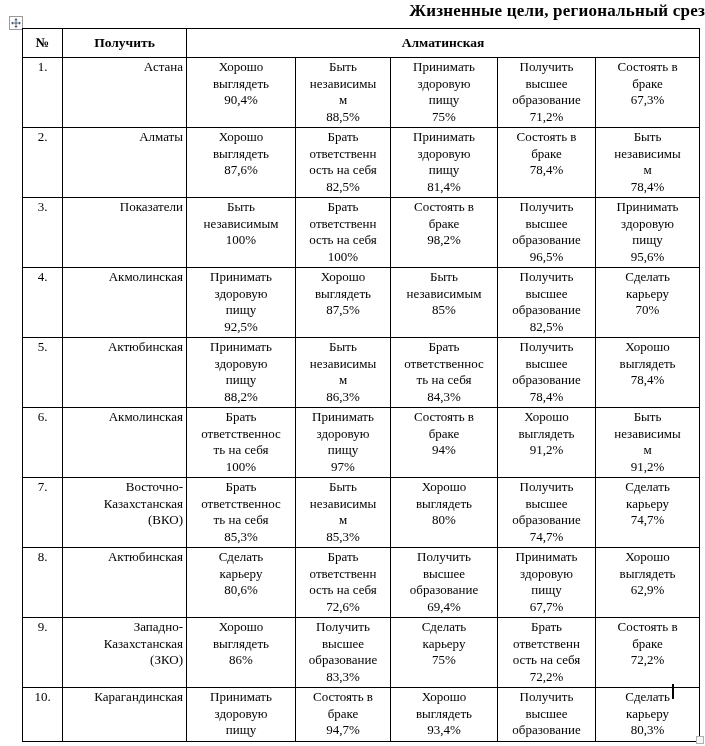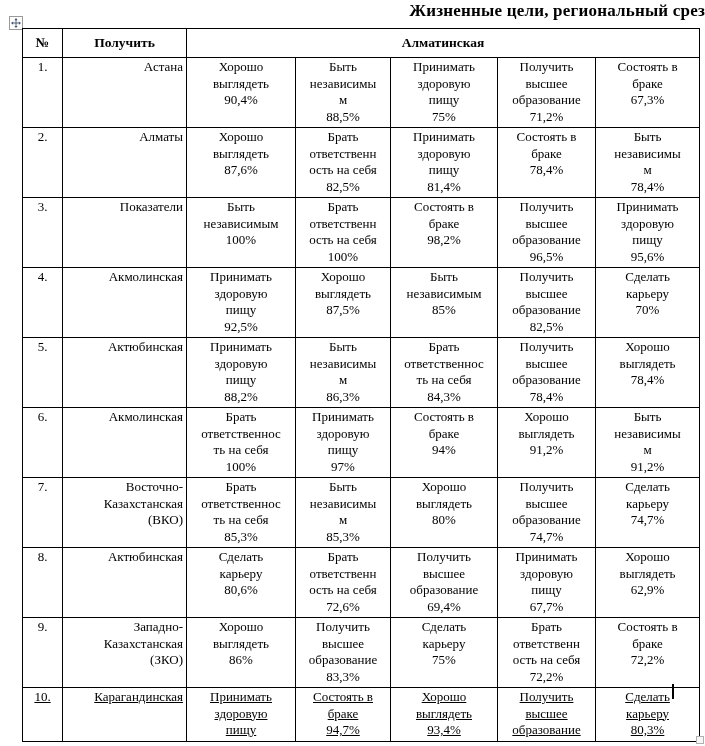--- a/index.html
+++ b/index.html
@@ -28,21 +28,21 @@
   .goals th {
     font-size: 13.5px; font-weight: bold; text-align: center;
     vertical-align: middle; padding: 4px 2px; height: 29px;
   }
   .goals td {
     font-size: 13px; line-height: 16.5px; vertical-align: top;
     padding: 1px 3px 2px; white-space: pre-line; text-align: center;
     overflow-wrap: break-word;
   }
   .goals td.region { text-align: right; padding-left: 21px; }
-  .goals tr.clipped { height: 51px; text-decoration: underline; }
+  .goals tr.clipped { height: 51px; }
   .goals tr.clipped td { height: 51px; }
   .text-cursor {
     position: absolute; left: 672px; top: 684px; width: 1.5px; height: 15px;
     background: #000;
   }
   .resize-handle {
     position: absolute; left: 696px; top: 736px; width: 8px; height: 8px;
     border: 1px solid #b0b0b0; background: #f6f6f6;
   }
 </style>

